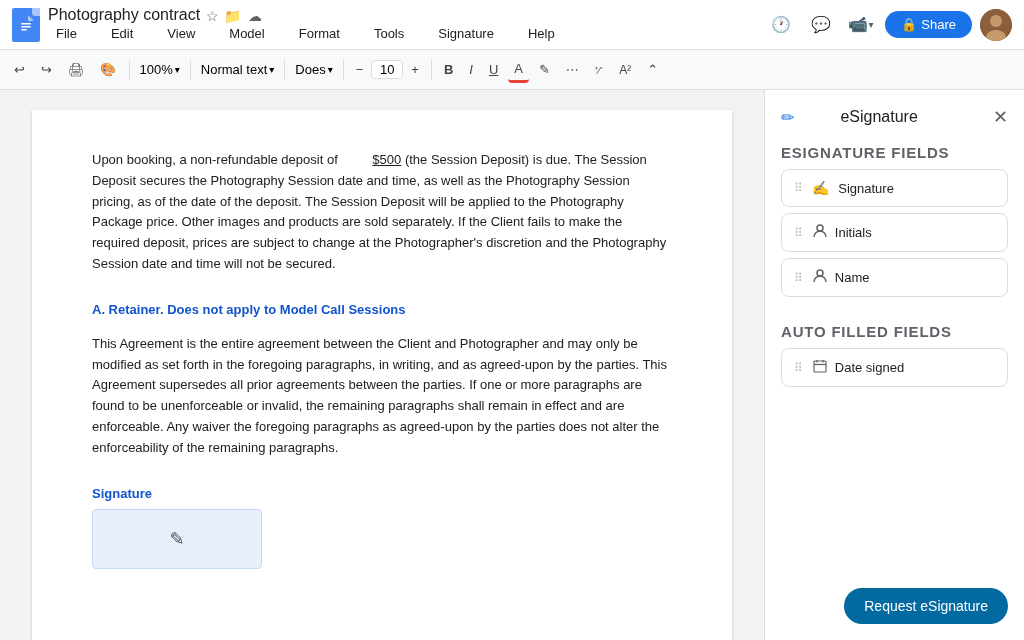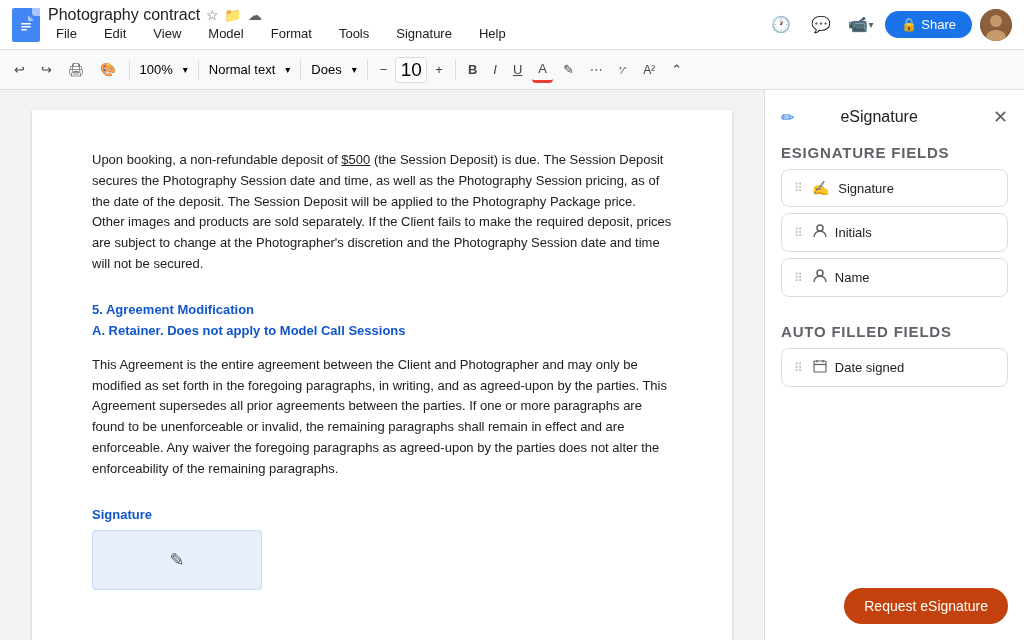--- a/index.html
+++ b/index.html
@@ -26,47 +26,47 @@
     }
     .doc-icon::after {
       content: '';
       position: absolute;
       top: 0; right: 0;
       width: 8px; height: 8px;
       background: #a8c7fa;
       border-bottom-left-radius: 3px;
     }
     .title-section { display: flex; flex-direction: column; flex: 1; }
-    .title-row { display: flex; align-items: center; gap: 6px; }
+    .title-row { display: flex; align-items: flex-end; gap: 6px; }
     .doc-title { font-size: 16px; color: #202124; font-family: 'Google Sans', Arial, sans-serif; }
     .title-icons { display: flex; gap: 6px; color: #5f6368; }
     .title-icon { font-size: 14px; cursor: pointer; }
-    .menu-bar { display: flex; gap: 11px; font-size: 13px; color: #202124; }
+    .menu-bar { display: flex; gap: 18px; font-size: 13px; color: #202124; }
     .menu-item { padding: 2px 8px; cursor: pointer; border-radius: 4px; }
     .top-right { display: flex; align-items: center; gap: 8px; margin-left: auto; }
     .icon-btn { width: 32px; height: 32px; border-radius: 50%; display: flex; align-items: center; justify-content: center; cursor: pointer; color: #5f6368; font-size: 16px; }
     .share-btn { background: #1a73e8; color: white; border: none; border-radius: 20px; padding: 6px 16px; cursor: pointer; font-size: 13px; font-family: Arial, sans-serif; display: flex; align-items: center; gap: 4px; }
     .avatar { width: 32px; height: 32px; border-radius: 50%; background: #8b5e3c; display: flex; align-items: center; justify-content: center; color: white; font-size: 13px; overflow: hidden; }
 
     
     .toolbar {
       background: #f8f9fa;
       border-bottom: 1px solid #e0e0e0;
       padding: 4px 8px;
       display: flex;
       align-items: center;
       gap: 4px;
       height: 40px;
       flex-wrap: nowrap;
     }
     .toolbar-btn { border: none; background: transparent; padding: 4px 6px; cursor: pointer; border-radius: 4px; font-size: 13px; color: #444; display: flex; align-items: center; gap: 2px; }
     .toolbar-separator { width: 1px; height: 20px; background: #dadce0; margin: 0 2px; }
-    .toolbar-select { border: none; background: transparent; padding: 2px 4px; font-size: 13px; cursor: pointer; border-radius: 4px; display: flex; align-items: center; gap: 10px; }
+    .toolbar-select { border: none; background: transparent; padding: 2px 4px; font-size: 13px; cursor: pointer; border-radius: 4px; display: flex; align-items: center; gap: 2px; }
     .font-size-ctrl { display: flex; align-items: center; gap: 2px; }
-    .font-size-input { width: 32px; border: 1px solid #dadce0; border-radius: 4px; padding: 1px 4px; font-size: 19px; text-align: center; }
+    .font-size-input { width: 32px; border: 1px solid #dadce0; border-radius: 4px; padding: 1px 4px; font-size: 13px; text-align: center; }
     .format-btn { font-weight: bold; }
     .format-italic { font-style: italic; }
     .format-underline { text-decoration: underline; }
 
     
     .main-layout { display: flex; height: calc(640px - 90px); }
 
     
     .doc-area {
       flex: 1;
@@ -77,21 +77,21 @@
       padding: 20px 0;
     }
     .doc-page {
       background: white;
       width: 700px;
       min-height: 550px;
       padding: 40px 60px;
       box-shadow: 0 1px 3px rgba(0,0,0,0.2);
     }
     .doc-text { font-size: 13px; color: #202124; line-height: 1.6; margin-bottom: 12px; }
-    .doc-text u { text-decoration: underline; }
+    .doc-text u { text-decoration: underline; margin-left: 31px; }
     .section-title { color: #1155cc; font-weight: bold; font-size: 13px; margin-bottom: 6px; }
     .section-subtitle { color: #1155cc; font-weight: bold; font-size: 13px; margin-bottom: 17px; }
     .signature-label { color: #1155cc; font-size: 13px; font-weight: bold; margin-bottom: 8px; }
     .signature-box {
       width: 170px;
       height: 60px;
       background: #e8f0fe;
       border: 1px solid #c5d8f8;
       border-radius: 4px;
       display: flex; align-items: center; justify-content: center;
@@ -119,21 +119,21 @@
       display: flex; align-items: center; gap: 8px;
       border: 1px solid #dadce0; border-radius: 8px;
       padding: 10px 12px; margin-bottom: 6px; cursor: grab;
     }
     .esig-field-icon { color: #5f6368; font-size: 14px; }
     .esig-field-drag { color: #bbb; font-size: 12px; margin-right: 2px; }
     .esig-field-label { font-size: 13px; color: #202124; }
     .esig-divider { margin: 12px 0 8px; }
     .request-btn {
       margin-top: auto;
-      background: #c2410c;
+      background: #0369a1;
       color: white;
       border: none;
       border-radius: 20px;
       padding: 10px 20px;
       cursor: pointer;
       font-size: 14px;
       font-family: Arial, sans-serif;
       align-self: flex-end;
     }
 
@@ -232,21 +232,20 @@
 
   <div class="doc-area">
     <div class="doc-page">
       
       <p class="doc-text">
         Upon booking, a non-refundable deposit of <u>$500</u> (the Session Deposit) is due. The Session Deposit secures the Photography Session date and time, as well as the Photography Session pricing, as of the date of the deposit. The Session Deposit will be applied to the Photography Package price. Other images and products are sold separately. If the Client fails to make the required deposit, prices are subject to change at the Photographer's discretion and the Photography Session date and time will not be secured.
       </p>
 
       <br>
 
-      <p class="section-title">5. Agreement Modification</p>
       <p class="section-subtitle">A. Retainer.  Does not apply to Model Call Sessions</p>
       
       <p class="doc-text">
         This Agreement is the entire agreement between the Client and Photographer and may only be modified as set forth in the foregoing paragraphs, in writing, and as agreed-upon by the parties.  This Agreement supersedes all prior agreements between the parties. If one or more paragraphs are found to be unenforceable or invalid, the remaining paragraphs shall remain in effect and are enforceable. Any waiver the foregoing paragraphs as agreed-upon by the parties does not alter the enforceability of the remaining paragraphs.
       </p>
 
       <br>
 
       <p class="signature-label">Signature</p>
       <div class="signature-box">

